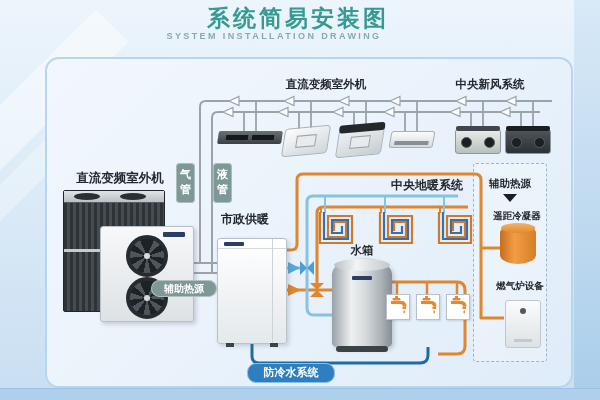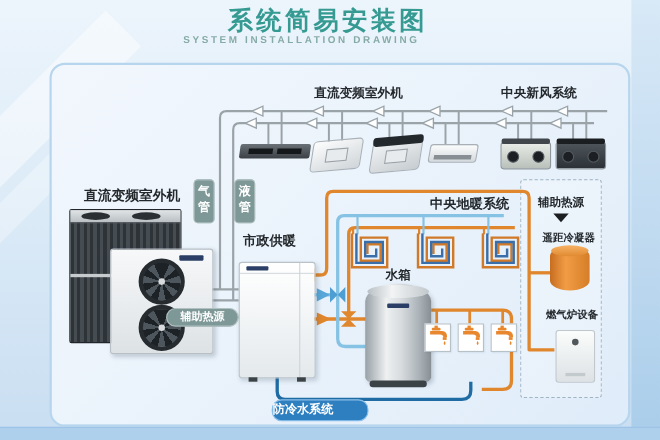--- a/index.html
+++ b/index.html
@@ -10,21 +10,21 @@
   .deco-streak1{position:absolute;left:-50px;top:70px;width:190px;height:46px;background:rgba(255,255,255,.45);transform:rotate(-45deg);}
   .deco-streak2{position:absolute;left:-70px;top:150px;width:220px;height:26px;background:rgba(255,255,255,.30);transform:rotate(-45deg);}
   .card{position:absolute;left:45px;top:57px;width:528px;height:331px;background:linear-gradient(135deg,#f2f7fd 0%,#e9f2fb 55%,#dfecf9 100%);border:2px solid #b7d6ee;border-radius:14px;box-sizing:border-box;}
   .page-title{position:absolute;left:12px;top:3px;width:572px;text-align:center;font-size:23px;font-weight:bold;color:#359a92;letter-spacing:3px;}
   .page-subtitle{position:absolute;left:0;top:31px;width:548px;text-align:center;font-size:9px;font-weight:bold;color:#86aba7;letter-spacing:2.4px;}
   .dashed-box{position:absolute;left:473px;top:163px;width:74px;height:199px;border:1.5px dashed #9fb4c4;border-radius:3px;background:rgba(255,255,255,.25);box-sizing:border-box;}
   svg.pipes{position:absolute;left:0;top:0;pointer-events:none;}
   .lbl{position:absolute;text-align:center;color:#23282c;font-weight:bold;}
   .tag-v{position:absolute;width:19px;height:40px;background:#7e9898;border-radius:4px;color:#fff;font-size:11px;font-weight:bold;line-height:1.35;text-align:center;padding-top:4px;box-sizing:border-box;word-break:break-all;box-shadow:inset 0 0 0 1px rgba(255,255,255,.35);}
   .tag-h{position:absolute;background:#7e9898;border-radius:9px;color:#fff;font-size:10px;font-weight:bold;text-align:center;line-height:17px;box-shadow:inset 0 0 0 1px rgba(255,255,255,.4);}
-  .tag-blue{position:absolute;background:#2e7fc0;border:1px solid #8cc0ea;border-radius:9px;color:#fff;font-size:11px;font-weight:bold;text-align:left;line-height:17px;}
+  .tag-blue{position:absolute;background:#2e7fc0;border:1px solid #8cc0ea;border-radius:9px;color:#fff;font-size:11px;font-weight:bold;text-align:center;line-height:17px;}
   .tri-down{position:absolute;width:0;height:0;border-left:7px solid transparent;border-right:7px solid transparent;border-top:8px solid #1c1f22;}
   
   .odu-big{position:absolute;left:63px;top:190px;width:100px;height:120px;background:repeating-linear-gradient(90deg,#2e3338 0 3px,#454c52 3px 6px);border:1px solid #22262a;border-radius:2px;}
   .odu-big .cap{position:absolute;left:0;top:0;width:100%;height:11px;background:linear-gradient(180deg,#e0e4e6,#b9bfc3);border-bottom:1px solid #565c61;}
   .odu-big .cap i{position:absolute;top:2px;width:26px;height:7px;border-radius:50%;background:#2a2f33;}
   .odu-big .mid{position:absolute;left:0;top:58px;width:100%;height:3px;background:#c6cbce;}
   .odu-small{position:absolute;left:100px;top:226px;width:92px;height:94px;background:linear-gradient(180deg,#f7f8f9,#dde2e5);border:1px solid #b9c0c5;border-radius:3px;box-shadow:2px 2px 4px rgba(60,80,100,.25);}
   .fan{position:absolute;left:25px;width:42px;height:42px;border-radius:50%;border:4px solid #262b30;background:repeating-conic-gradient(#1d2226 0 24deg,#4d565d 24deg 48deg);box-sizing:border-box;}
   .fan:after{content:"";position:absolute;left:14px;top:14px;width:6px;height:6px;border-radius:50%;background:#d7dbdd;}
   .sticker{position:absolute;background:#2b3f66;border-radius:1px;}

